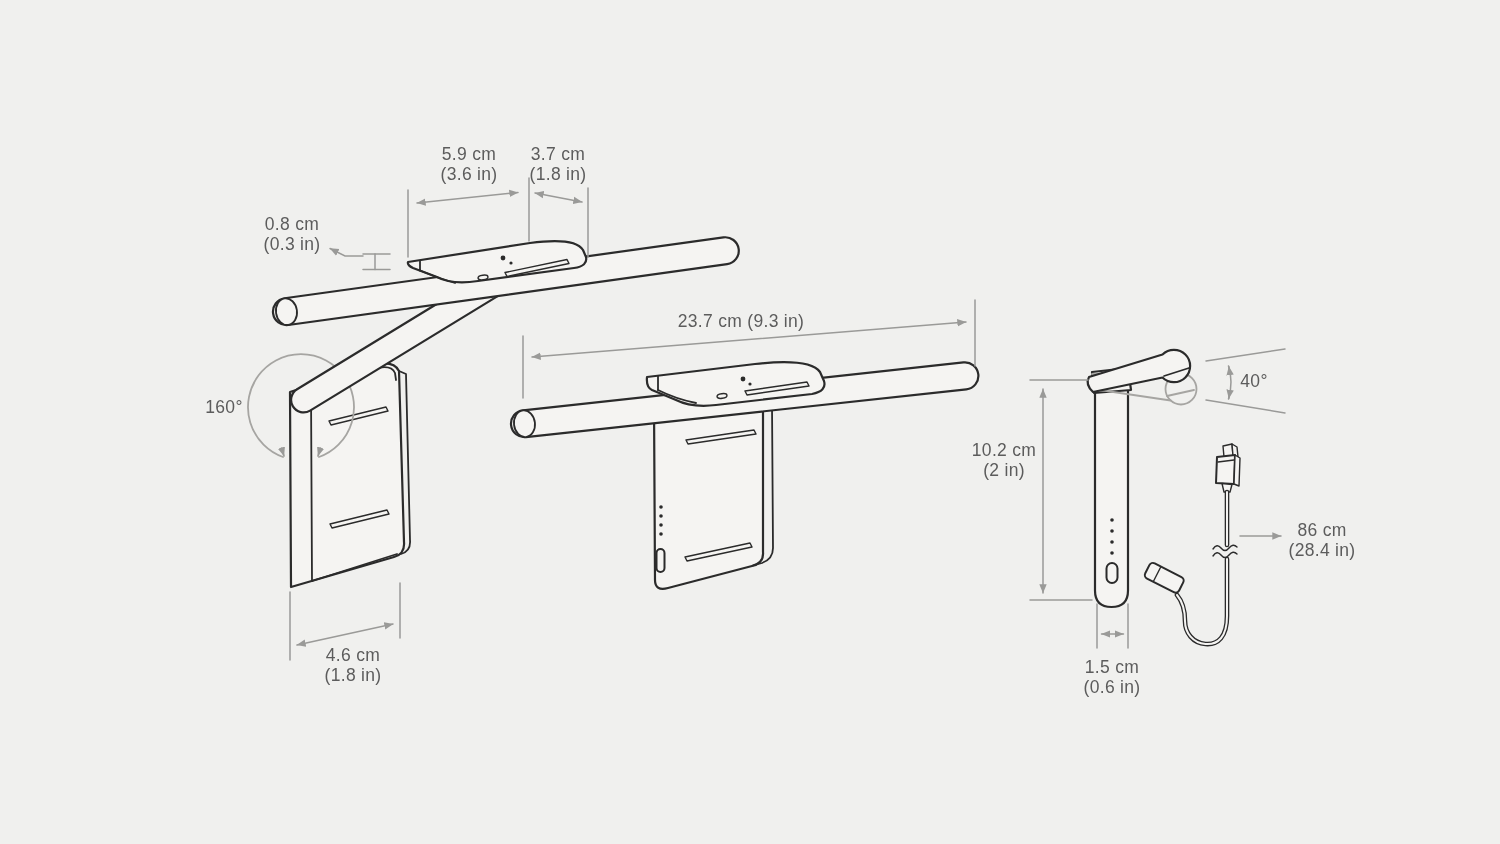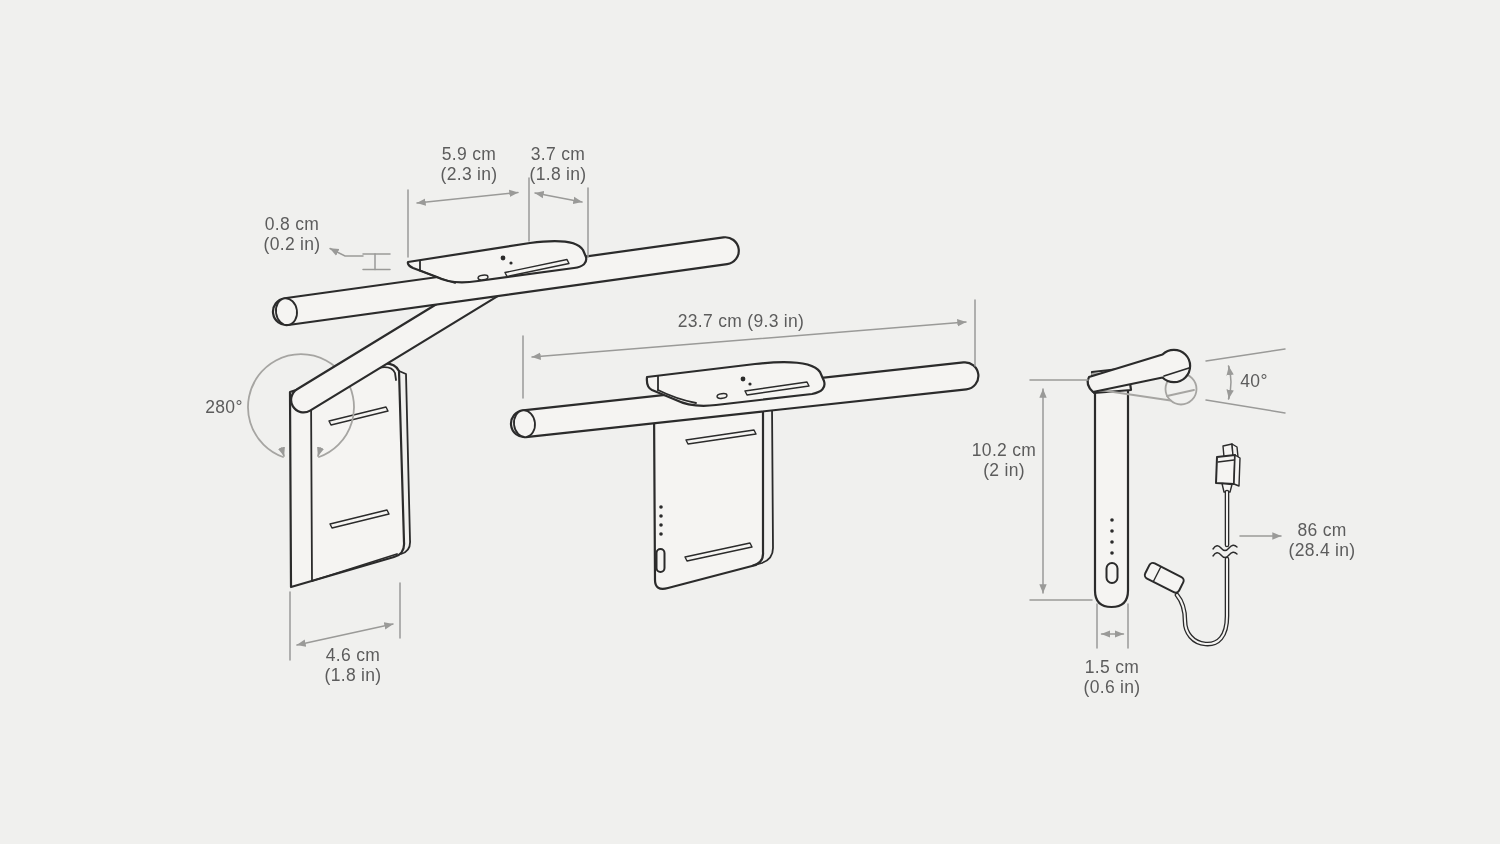--- a/index.html
+++ b/index.html
@@ -200,35 +200,35 @@
       </g>
 
       <g class="dim">
         <line x1="1240" y1="536" x2="1281" y2="536" marker-end="url(#arr)"></line>
       </g>
     </g>
   </svg>
 
   <div class="label" style="left:469px;top:164px">
     <span>5.9 cm</span>
-    <span>(2.3 in)</span>
+    <span>(3.6 in)</span>
   </div>
 
   <div class="label" style="left:558px;top:164px">
     <span>3.7 cm</span>
     <span>(1.8 in)</span>
   </div>
 
   <div class="label" style="left:292px;top:234px">
     <span>0.8 cm</span>
-    <span>(0.2 in)</span>
+    <span>(0.3 in)</span>
   </div>
 
   <div class="label" style="left:224px;top:407px">
-    <span>280°</span>
+    <span>160°</span>
   </div>
 
   <div class="label" style="left:353px;top:665px">
     <span>4.6 cm</span>
     <span>(1.8 in)</span>
   </div>
 
   <div class="label" style="left:741px;top:321px">
     <span>23.7 cm (9.3 in)</span>
   </div>

